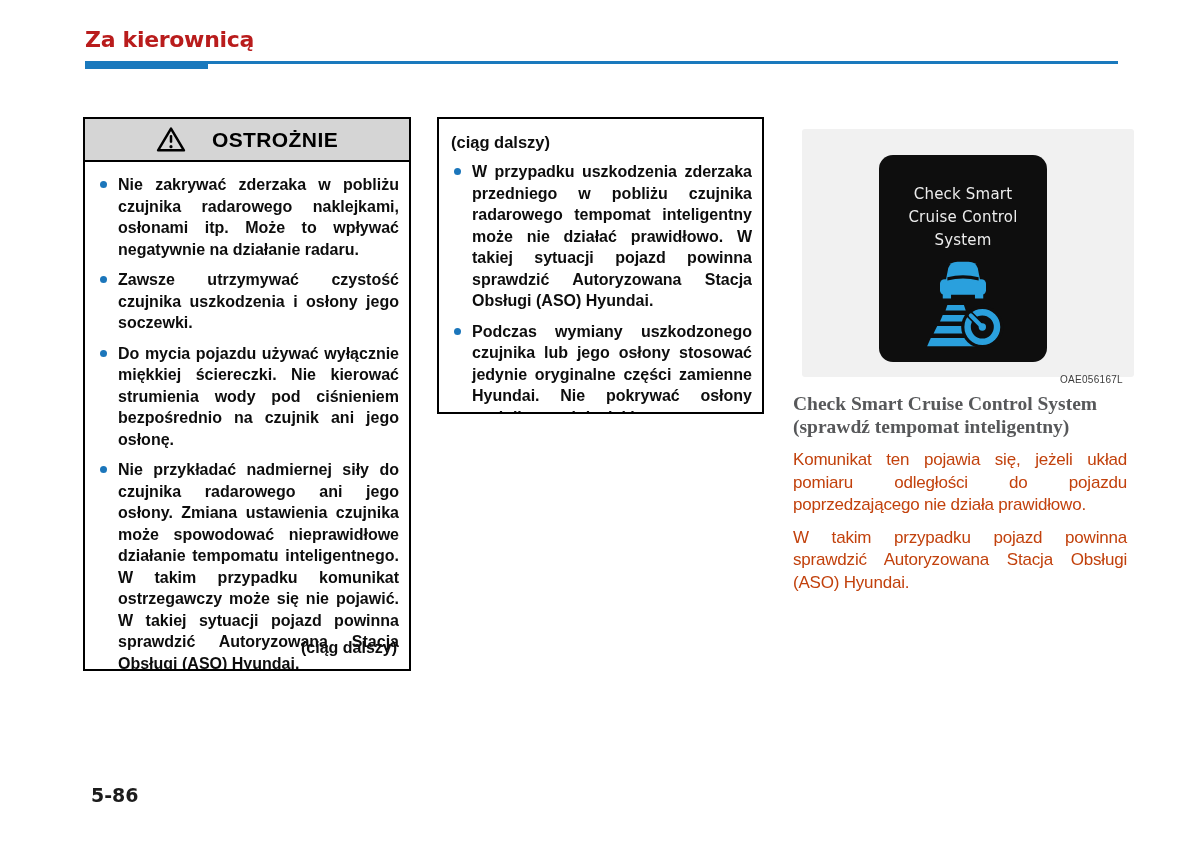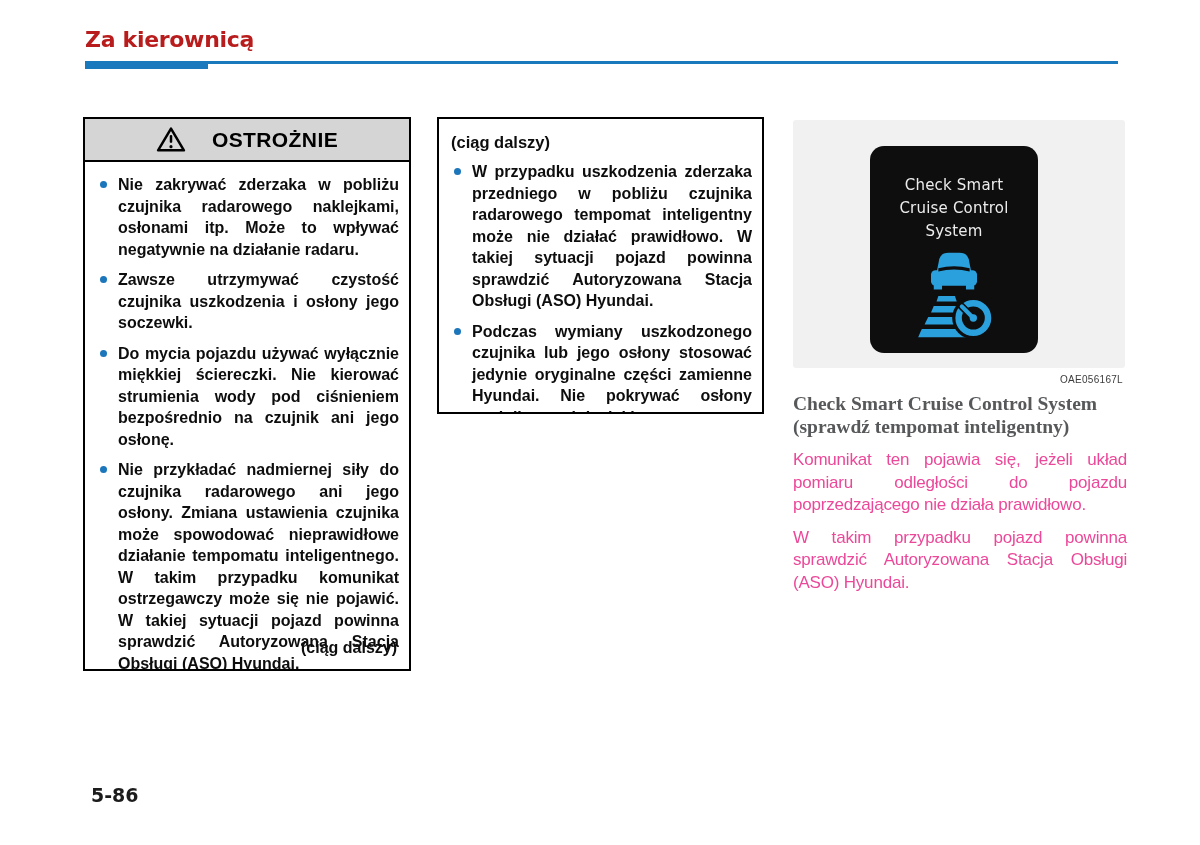--- a/index.html
+++ b/index.html
@@ -41,21 +41,21 @@
   .scc-icon{position:absolute;left:50%;transform:translateX(-50%);bottom:12px;
             width:92px;height:92px;}
   .figure-caption{position:absolute;left:793px;top:374px;width:330px;text-align:right;
                   font-size:10px;color:#3c3c3c;letter-spacing:0.3px;}
 
   
   .desc{position:absolute;left:793px;top:392px;width:334px;}
   .desc h2{margin:0 0 11px;font-family:"Liberation Serif",serif;font-weight:bold;
            font-size:19.5px;line-height:23px;color:#57585a;white-space:pre-line;}
   .desc p{margin:0 0 10px;font-size:17px;line-height:22.5px;text-align:justify;
-          color:#ec4899;letter-spacing:-0.2px;}
+          color:#c2410c;letter-spacing:-0.2px;}
 
   .page-number{position:absolute;left:91px;top:784px;font-size:19px;font-weight:600;
                font-family:"DejaVu Sans",sans-serif;color:#1c1c1c;}
 </style>
 </head>
 <body>
 
 <div class="page">
 
   <div class="header-title">Za kierownicą</div>
@@ -99,21 +99,21 @@
         <span class="dot"></span>
         <p>W przypadku uszkodzenia zderzaka przedniego w pobliżu czujnika radarowego tempomat inteligentny może nie działać prawidłowo. W takiej sytuacji pojazd powinna sprawdzić Autoryzowana Stacja Obsługi (ASO) Hyundai.</p>
       </div>
       <div class="bullet">
         <span class="dot"></span>
         <p>Podczas wymiany uszkodzonego czujnika lub jego osłony stosować jedynie oryginalne części zamienne Hyundai. Nie pokrywać osłony czujnika powłoką lakierową.</p>
       </div>
     </div>
   </section>
 
-  <figure class="figure-panel" style="margin:0">
+  <figure class="figure-panel" style="margin:9px">
     <div class="display">
       <p class="display-text">Check Smart
 Cruise Control
 System</p>
       <svg class="scc-icon" viewBox="0 0 100 100">
 
         <path d="M31 26 L34 11 Q36 4 44 4 L56 4 Q64 4 66 11 L69 26 Z" fill="#2aa0dd"></path>
         <rect x="25" y="23" width="50" height="17" rx="5" fill="#2aa0dd"></rect>
         <rect x="28" y="39" width="9" height="5" fill="#2aa0dd"></rect>
         <rect x="63" y="39" width="9" height="5" fill="#2aa0dd"></rect>

